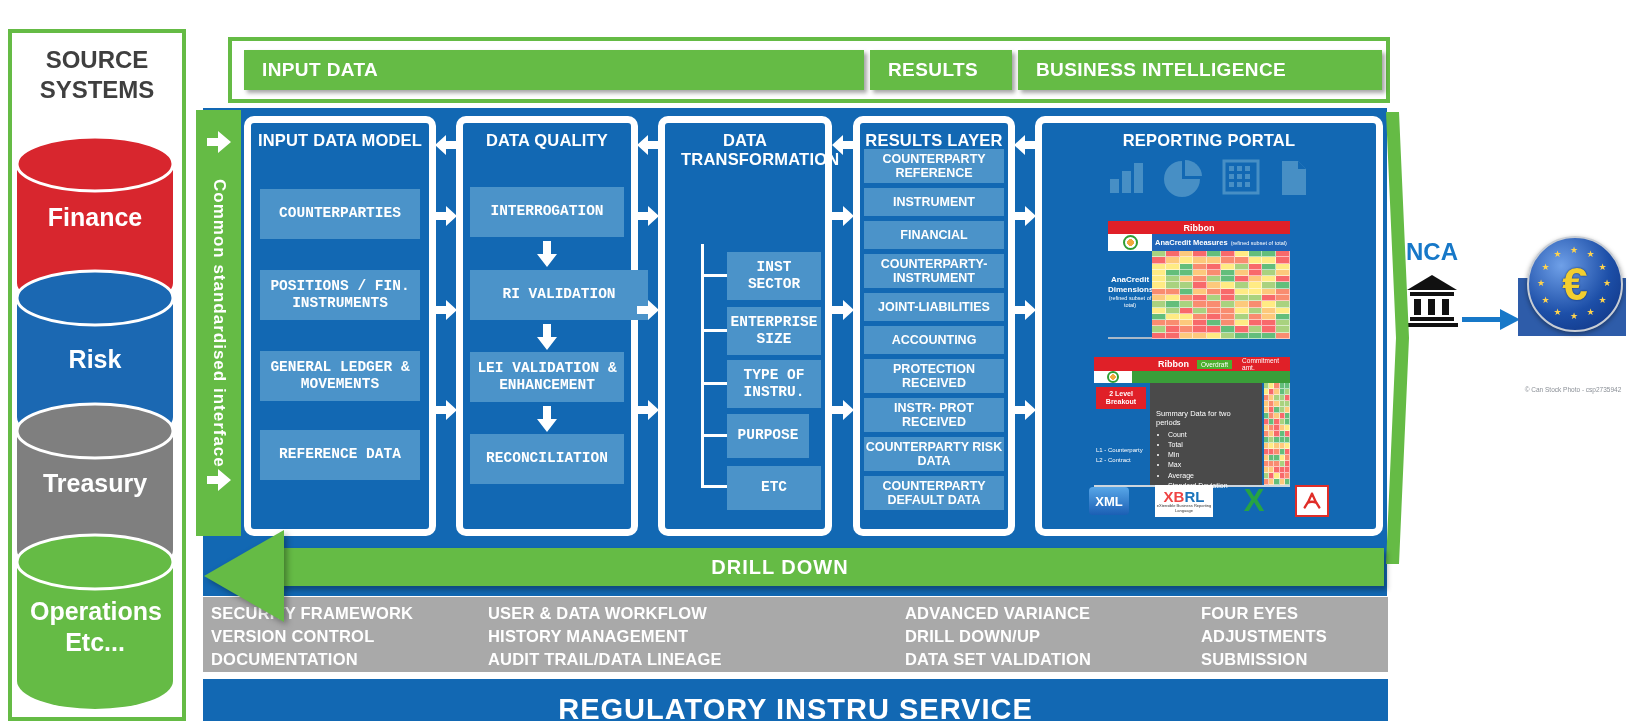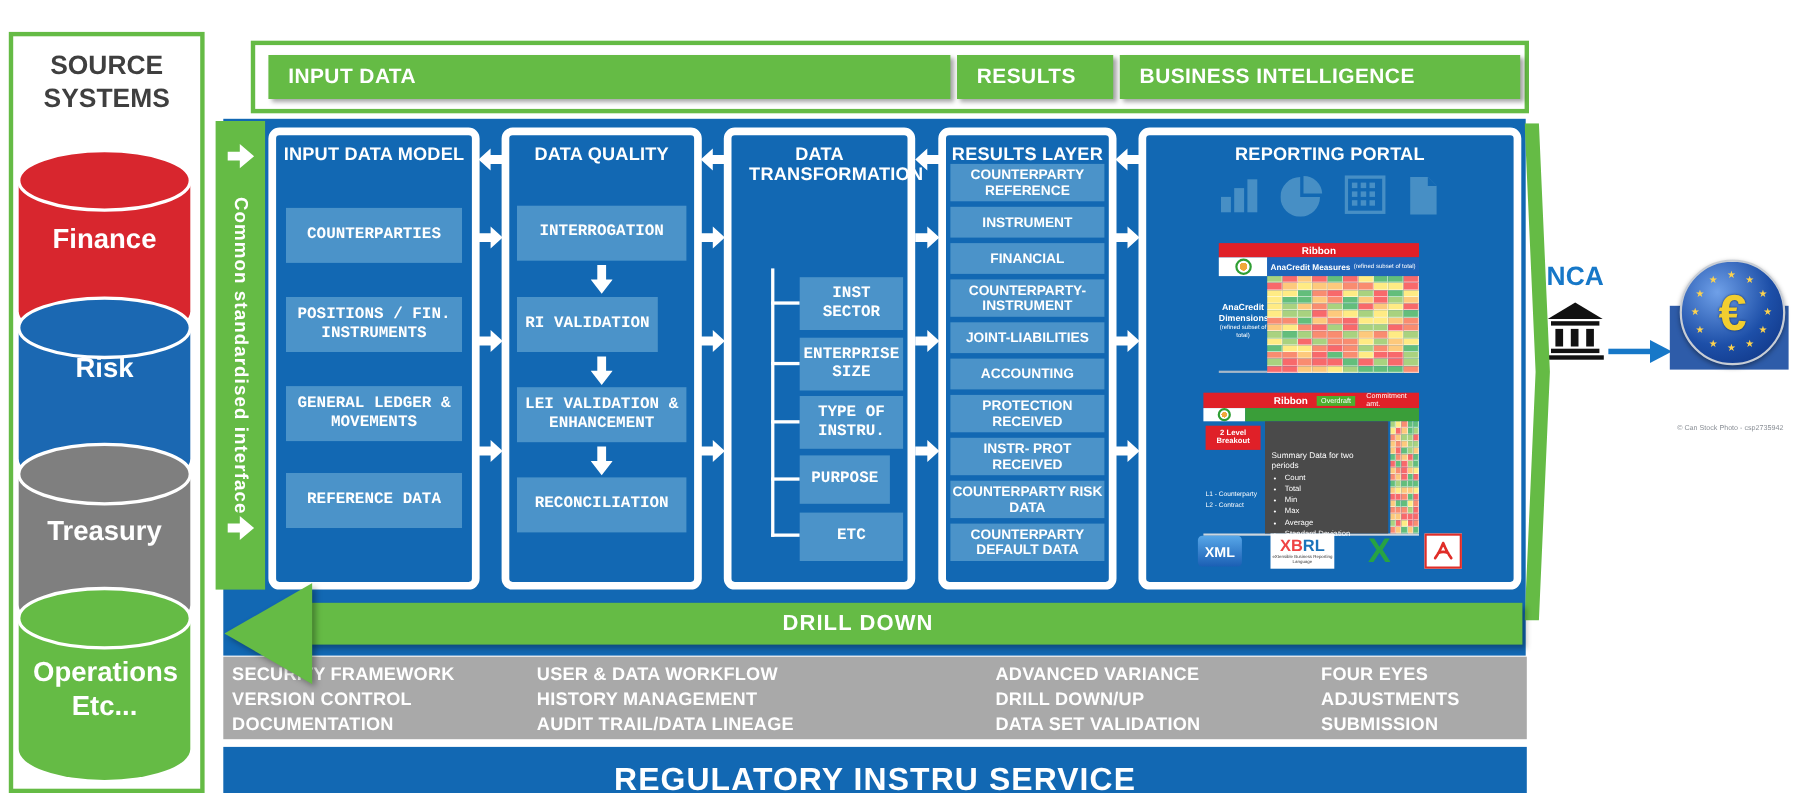--- a/index.html
+++ b/index.html
@@ -95,21 +95,21 @@
   </svg>
   <svg class="cyl" style="top:377px;z-index:4" viewBox="0 0 162 180">
     <path d="M3,30 L3,149 A78,28 0 0 0 159,149 L159,30 Z" fill="#7F7F7F"></path>
     <ellipse cx="81" cy="30" rx="78" ry="27" stroke="#fff" stroke-width="3" fill="#7F7F7F"></ellipse>
   </svg>
   <svg class="cyl" style="top:508px;z-index:5" viewBox="0 0 162 180">
     <path d="M3,30 L3,149 A78,28 0 0 0 159,149 L159,30 Z" fill="#65BB45"></path>
     <ellipse cx="81" cy="30" rx="78" ry="27" stroke="#fff" stroke-width="3" fill="#65BB45"></ellipse>
   </svg>
   <div class="cyl-label" style="top:178px">Finance</div>
-  <div class="cyl-label" style="top:296px">Risk</div>
+  <div class="cyl-label" style="top:320px">Risk</div>
   <div class="cyl-label" style="top:444px">Treasury</div>
   <div class="cyl-label" style="top:572px;width:130px;left:30px">Operations Etc...</div>
 
   <div class="iface">
     <div class="iface-text">Common standardised interface</div>
   </div>
   <svg class="arrowsvg" style="left:206px;top:106px;z-index:7" width="26" height="24">
     <path d="M1,8 h11 v-7 l13,11 -13,11 v-7 h-11 z" fill="#fff"></path>
   </svg>
   <svg class="arrowsvg" style="left:206px;top:444px;z-index:7" width="26" height="24">
@@ -133,21 +133,21 @@
     <div class="col-h">INPUT DATA MODEL</div>
     <div class="bbox" style="left:9px;top:66px;width:160px;height:50px">COUNTERPARTIES</div>
     <div class="bbox" style="left:9px;top:147px;width:160px;height:50px">POSITIONS / FIN. INSTRUMENTS</div>
     <div class="bbox" style="left:9px;top:228px;width:160px;height:50px">GENERAL LEDGER &amp; MOVEMENTS</div>
     <div class="bbox" style="left:9px;top:307px;width:160px;height:50px">REFERENCE DATA</div>
   </div>
 
   <div class="col" style="left:456px;width:182px">
     <div class="col-h">DATA QUALITY</div>
     <div class="bbox" style="left:7px;top:64px;width:154px;height:50px">INTERROGATION</div>
-    <div class="bbox" style="left:7px;top:147px;width:128px;height:50px">RI VALIDATION</div>
+    <div class="bbox" style="left:7px;top:147px;width:178px;height:50px">RI VALIDATION</div>
     <div class="bbox" style="left:7px;top:229px;width:154px;height:50px">LEI VALIDATION &amp; ENHANCEMENT</div>
     <div class="bbox" style="left:7px;top:311px;width:154px;height:50px">RECONCILIATION</div>
     <svg class="arrowsvg" style="left:74px;top:117px" width="20" height="28">
         <path d="M6,1 h8 v13 h6 l-10,13 -10,-13 h6 z" fill="#fff"></path>
       </svg>
     <svg class="arrowsvg" style="left:74px;top:200px" width="20" height="28">
         <path d="M6,1 h8 v13 h6 l-10,13 -10,-13 h6 z" fill="#fff"></path>
       </svg>
     <svg class="arrowsvg" style="left:74px;top:282px" width="20" height="28">
         <path d="M6,1 h8 v13 h6 l-10,13 -10,-13 h6 z" fill="#fff"></path>

